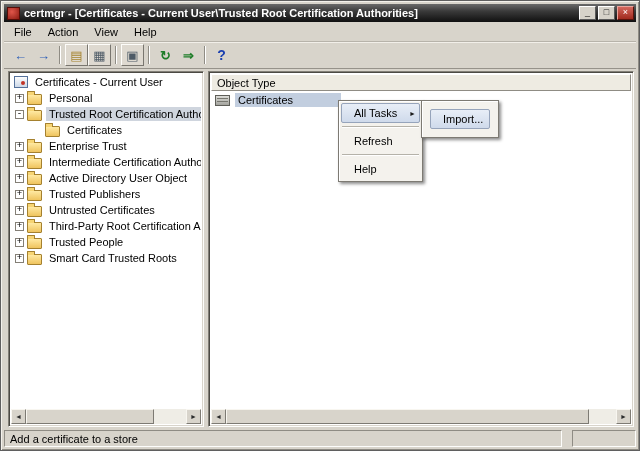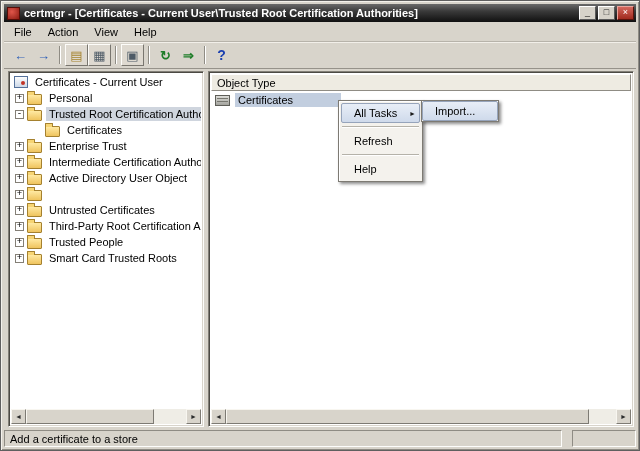--- a/index.html
+++ b/index.html
@@ -88,21 +88,21 @@
   .status-side { width:64px; }
 
   
   .context-menu { position:absolute; left:337px; top:99px; width:85px; background:#f4f2ed;
     border:1px solid #7d7a73; box-shadow: inset 1px 1px 0 #ffffff, 2px 2px 3px rgba(0,0,0,0.45); padding:2px; z-index:10; }
   .cmenu-item { height:20px; display:flex; align-items:center; padding:0 4px 0 13px; position:relative; }
   .cmenu-item.hl { background:linear-gradient(#e8eef7,#cfdaeb); border:1px solid #96a4bb; border-radius:2px; padding:0 3px 0 12px; }
   .sub-arrow { position:absolute; right:3px; top:6px; font-size:7px; color:#1a1a1a; }
   .menu-sep { border-top:1px solid #b5b2a9; border-bottom:1px solid #ffffff; margin:3px 1px; }
   .submenu { position:absolute; left:420px; top:99px; width:78px; background:#f4f2ed;
-    border:1px solid #7d7a73; box-shadow: inset 1px 1px 0 #ffffff, 2px 2px 3px rgba(0,0,0,0.45); padding:0; z-index:11; }
+    border:1px solid #7d7a73; box-shadow: inset 1px 1px 0 #ffffff, 2px 2px 3px rgba(0,0,0,0.45); padding:8px; z-index:11; }
 </style>
 </head>
 <body>
 
 <div class="window">
 
   <div class="titlebar">
     <span class="app-icon"></span>
     <span class="title-text">certmgr - [Certificates - Current User\Trusted Root Certification Authorities]</span>
     <span class="win-btn">_</span>
@@ -187,20 +187,21 @@
 
       <div class="tree-row">
         <span class="expander">+</span>
         <span class="folder"></span>
         <span class="tlabel">Active Directory User Object</span>
       </div>
 
       <div class="tree-row">
         <span class="expander">+</span>
         <span class="folder"></span>
+        <span class="tlabel">Trusted Publishers</span>
       </div>
 
       <div class="tree-row">
         <span class="expander">+</span>
         <span class="folder"></span>
         <span class="tlabel">Untrusted Certificates</span>
       </div>
 
       <div class="tree-row">
         <span class="expander">+</span>

